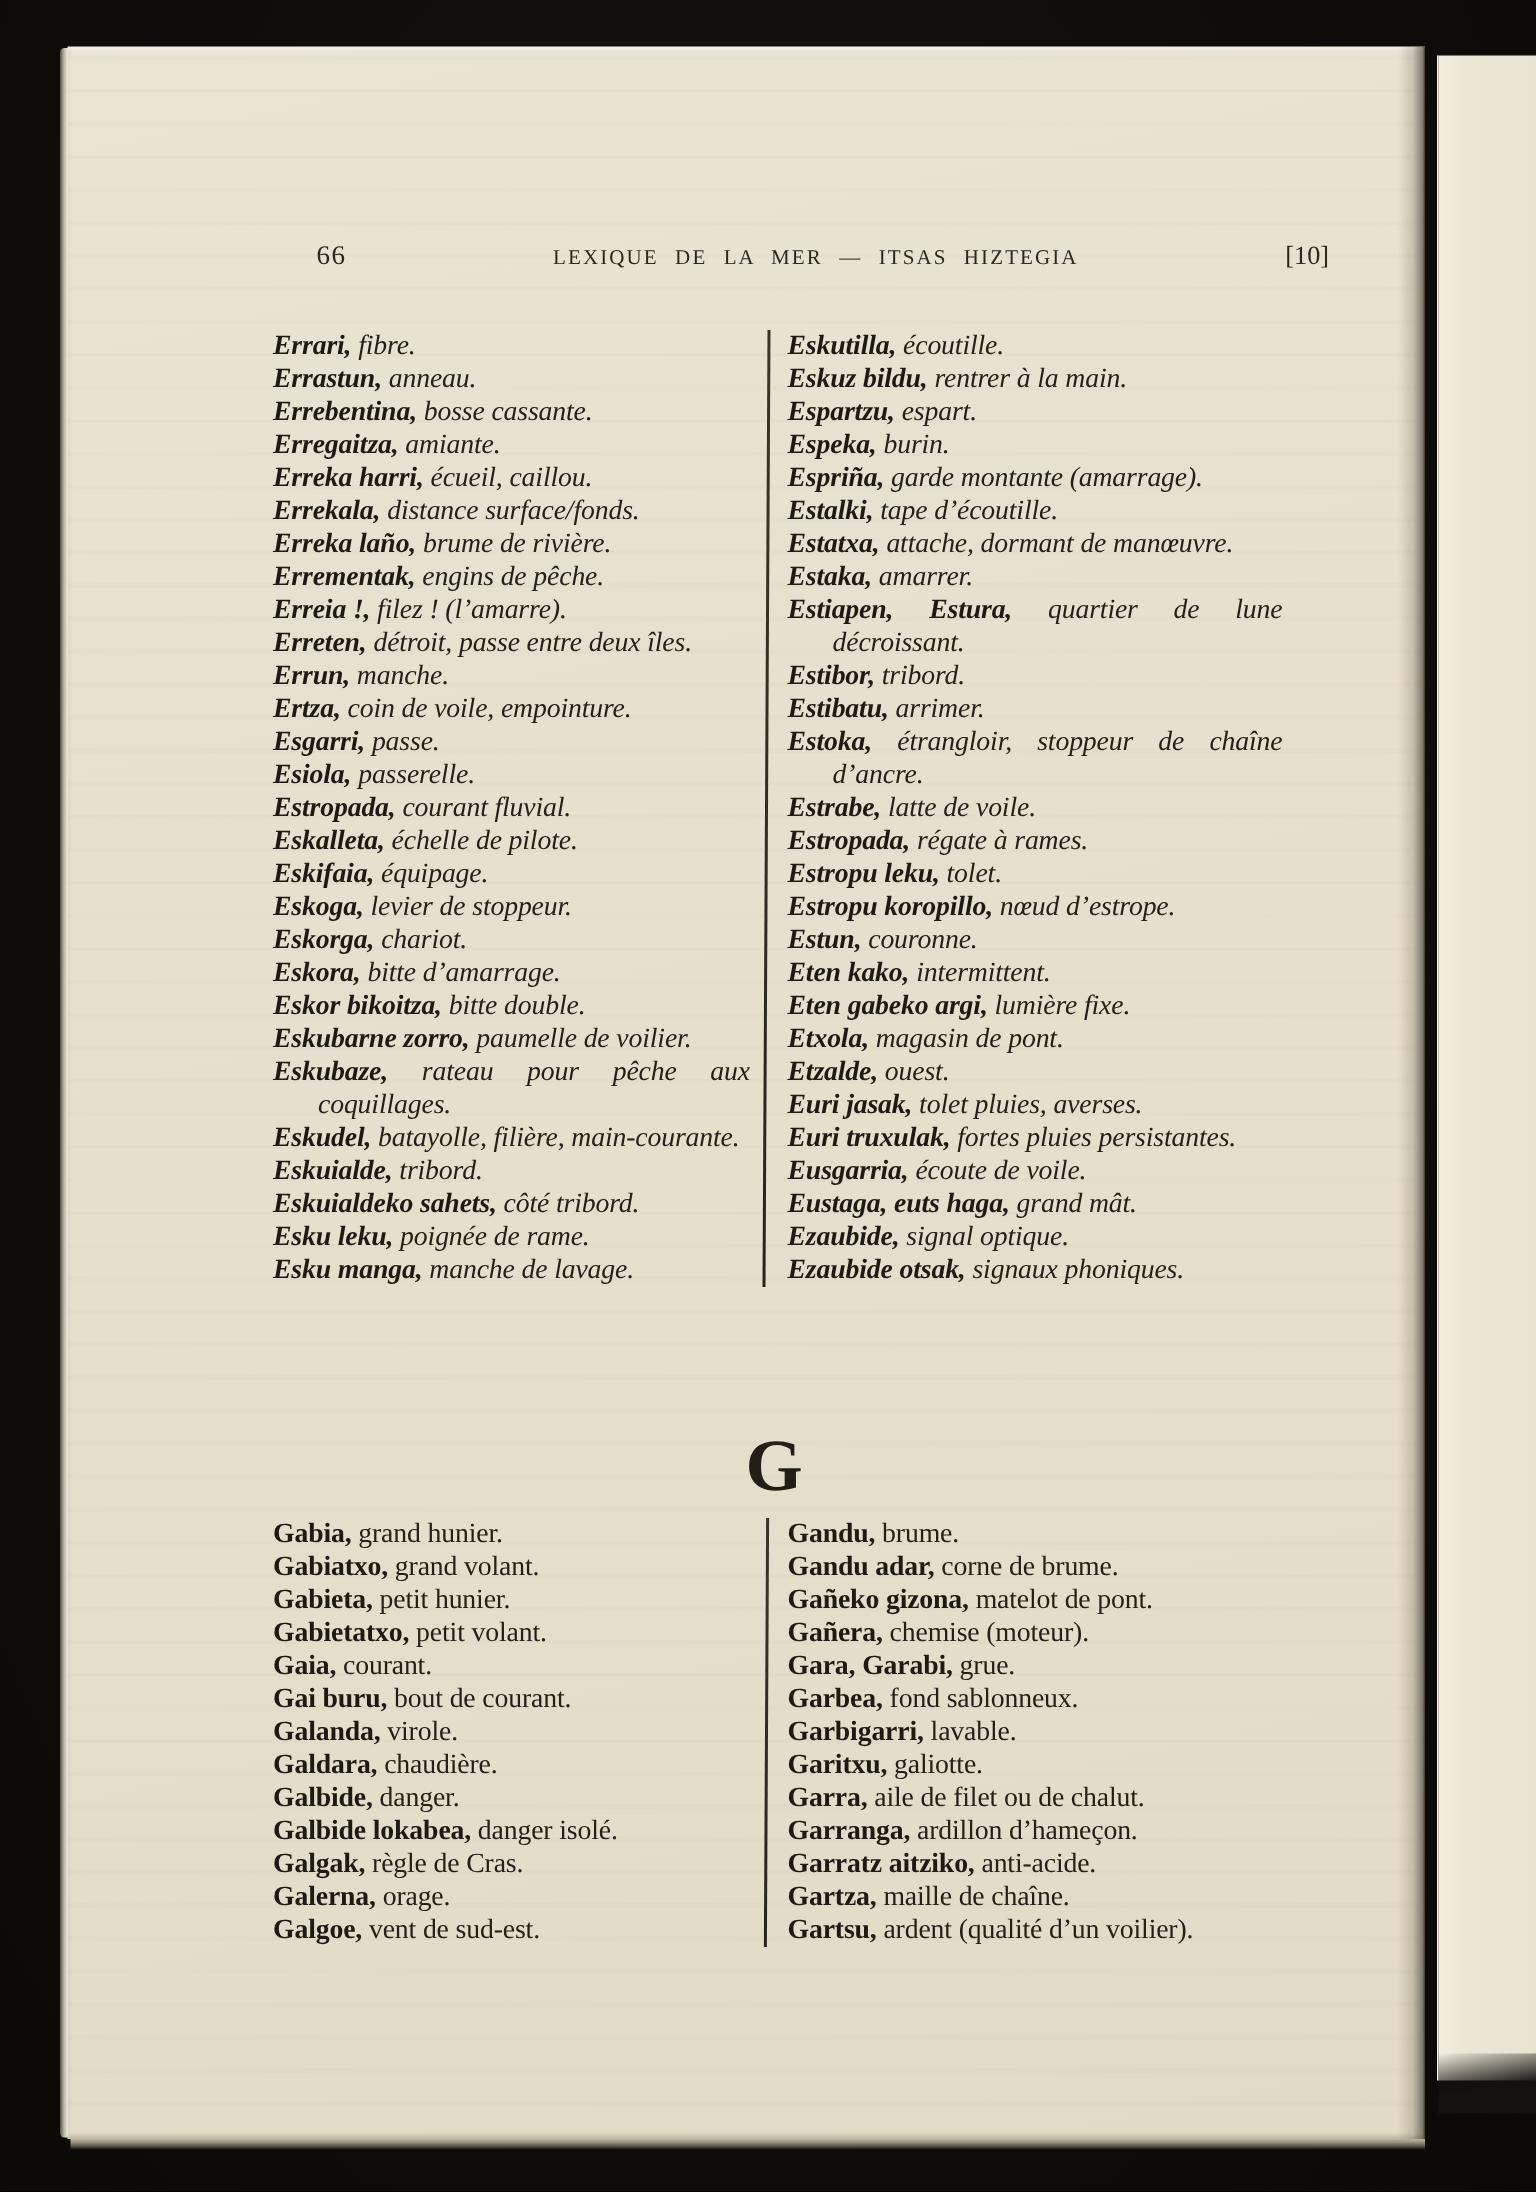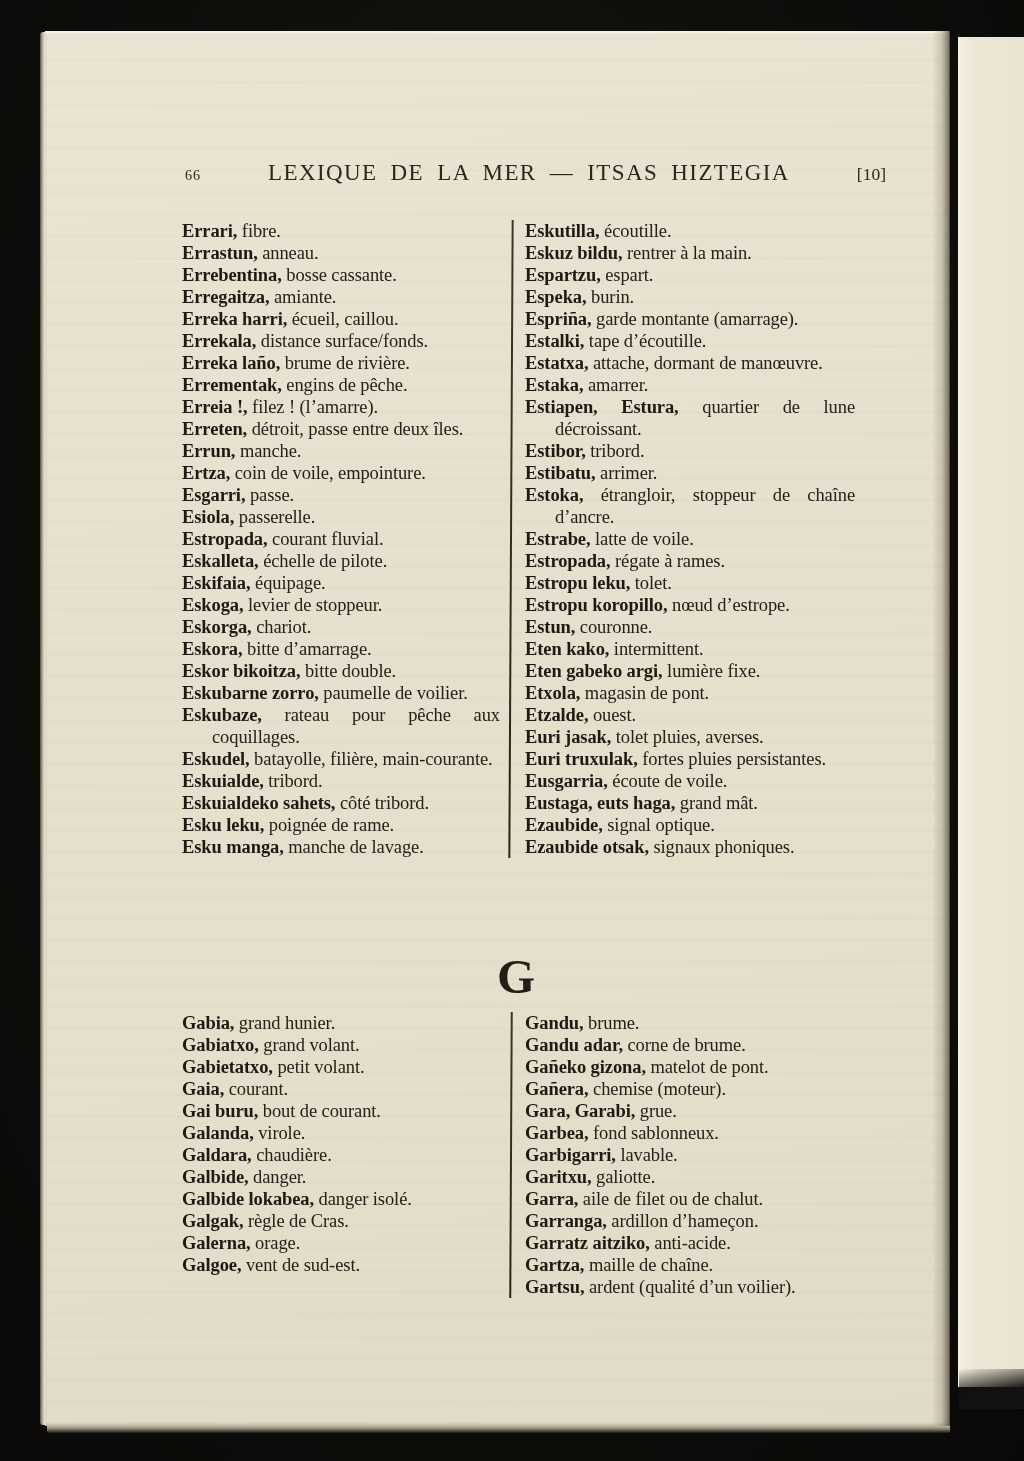--- a/index.html
+++ b/index.html
@@ -36,26 +36,26 @@
   }
   .sliver::after {
     content:""; position:absolute; left:0; bottom:-22px; width:100%; height:40px;
     background: linear-gradient(170deg, rgba(20,18,14,0) 0%, #141210 60%);
   }
   
   .page-header {
     position:absolute; left:140px; top:129px; width:701px;
     display:flex; align-items:baseline; color:#2b271e;
   }
-  .page-num { font-size:14px; letter-spacing:1px; }
-  .running-title { flex:1; text-align:center; font-size:23px; letter-spacing:1.4px; word-spacing:6px; white-space:nowrap; }
+  .page-num { font-size:18px; letter-spacing:1px;margin-left:26px; }
+  .running-title { flex:1; text-align:center; font-size:14px; letter-spacing:1.4px; word-spacing:6px; white-space:nowrap; }
   .page-ref { font-size:17.5px; }
   
   .cols { position:absolute; left:137px; display:flex; color:#242019; }
-  .cols-e { top:189px; }
+  .cols-e { top:189px;font-style:italic; }
   .cols-g { top:981px; }
   .col { font-size:18.5px; line-height:22px; letter-spacing:-0.1px; }
   .col-1 { width:318px; }
   .col-2 { width:330px; margin-left:13px; }
   .vrule { width:2px; background:linear-gradient(180deg,#3b3529,#28231a); margin-left:10px; transform:rotate(.3deg); }
   .entry { margin:0; text-align:justify; padding-left:30px; text-indent:-30px; }
   .entry b { font-weight:700; color:#1e1a13; }
   .letter-head {
     position:absolute; left:452px; top:921px; margin:0;
     font-size:49px; font-weight:700; color:#221e16; line-height:1;
@@ -146,20 +146,21 @@
           <p class="entry"><b>Ezaubide otsak,</b><span> signaux phoniques.</span></p>
         </div>
     </div>
 
     <h2 class="letter-head">G</h2>
 
     <div class="cols cols-g">
       <div class="col col-1">
           <p class="entry"><b>Gabia,</b><span> grand hunier.</span></p>
           <p class="entry"><b>Gabiatxo,</b><span> grand volant.</span></p>
+          <p class="entry"><b>Gabieta,</b><span> petit hunier.</span></p>
           <p class="entry"><b>Gabietatxo,</b><span> petit volant.</span></p>
           <p class="entry"><b>Gaia,</b><span> courant.</span></p>
           <p class="entry"><b>Gai buru,</b><span> bout de courant.</span></p>
           <p class="entry"><b>Galanda,</b><span> virole.</span></p>
           <p class="entry"><b>Galdara,</b><span> chaudière.</span></p>
           <p class="entry"><b>Galbide,</b><span> danger.</span></p>
           <p class="entry"><b>Galbide lokabea,</b><span> danger isolé.</span></p>
           <p class="entry"><b>Galgak,</b><span> règle de Cras.</span></p>
           <p class="entry"><b>Galerna,</b><span> orage.</span></p>
           <p class="entry"><b>Galgoe,</b><span> vent de sud-est.</span></p>

